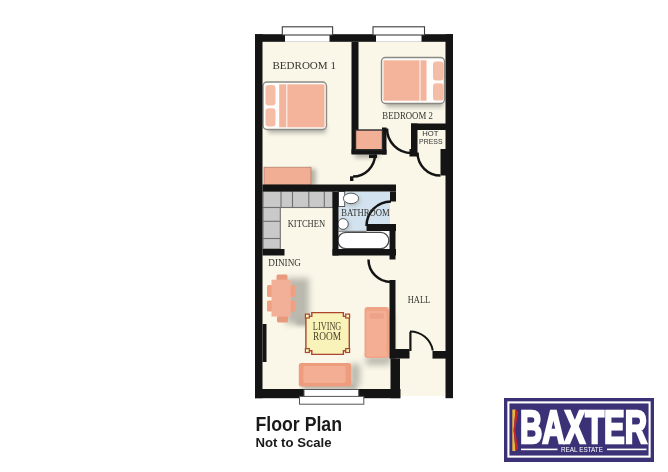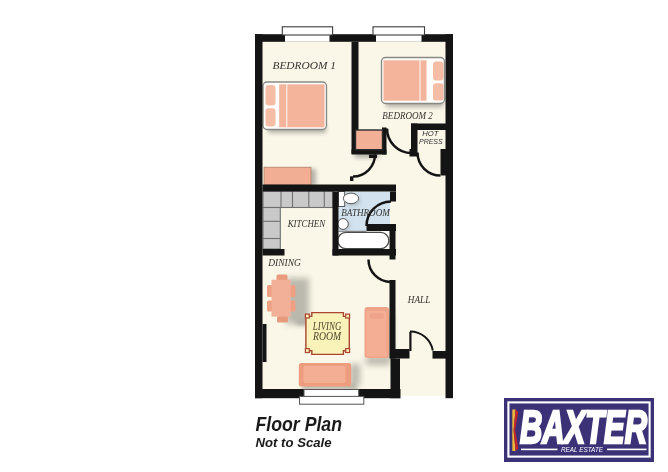--- a/index.html
+++ b/index.html
@@ -1,16 +1,16 @@
 <!DOCTYPE html>
 <html><head>
 <meta charset="utf-8">
 <style>
   html,body{margin:0;padding:0;background:#ffffff;}
-  #page{position:relative;width:668px;height:472px;background:#ffffff;overflow:hidden;font-style:italic;}
+  #page{position:relative;width:668px;height:472px;background:#ffffff;overflow:hidden;}
   svg{position:absolute;left:0;top:0;}
   text{font-family:"Liberation Serif", serif;}
   text.sans{font-family:"Liberation Sans", sans-serif;}
 </style>
 </head>
 <body>
 <div id="page">
 <svg width="668" height="472" viewBox="0 0 668 472">
 <defs>
   <filter id="b2" x="-60%" y="-60%" width="220%" height="220%">

